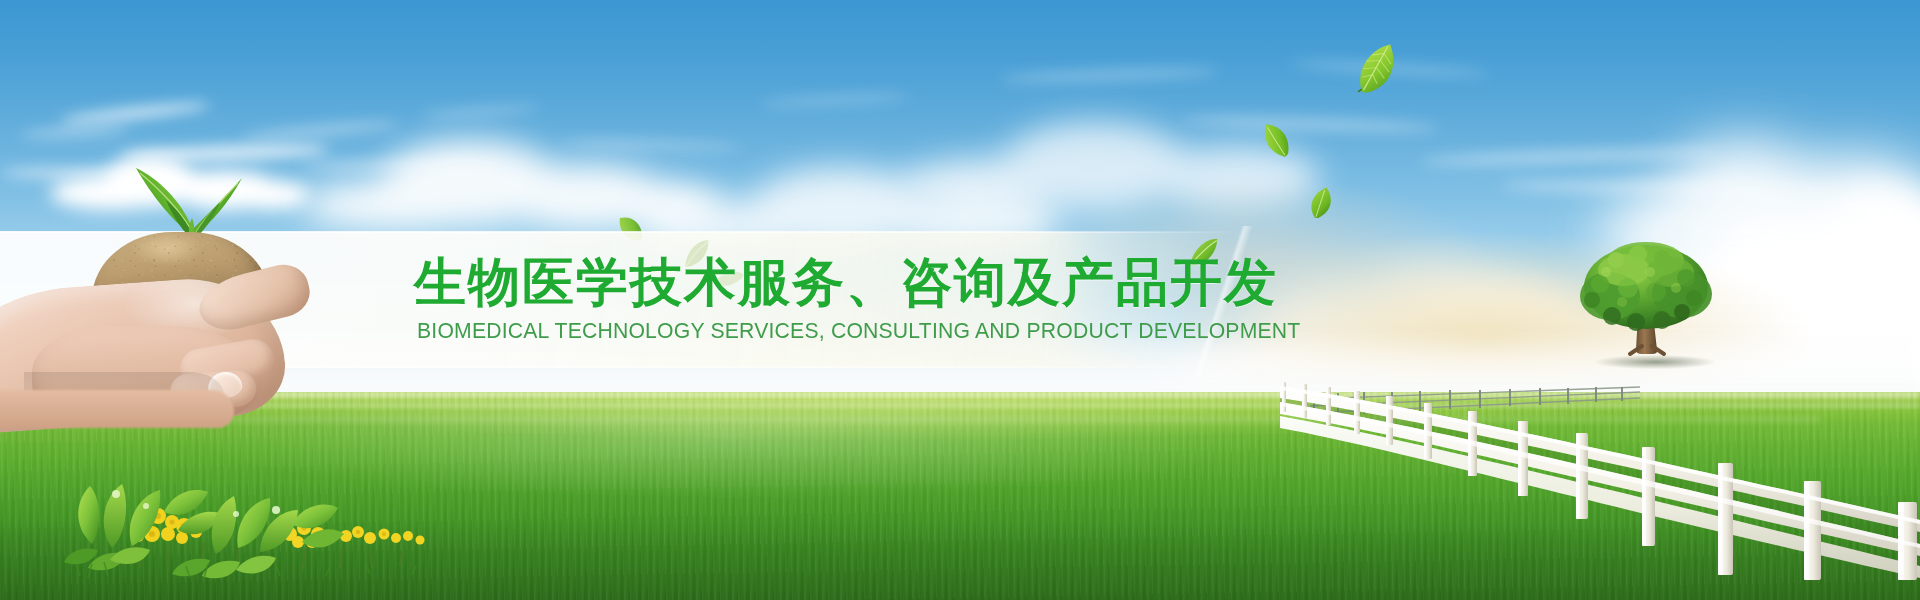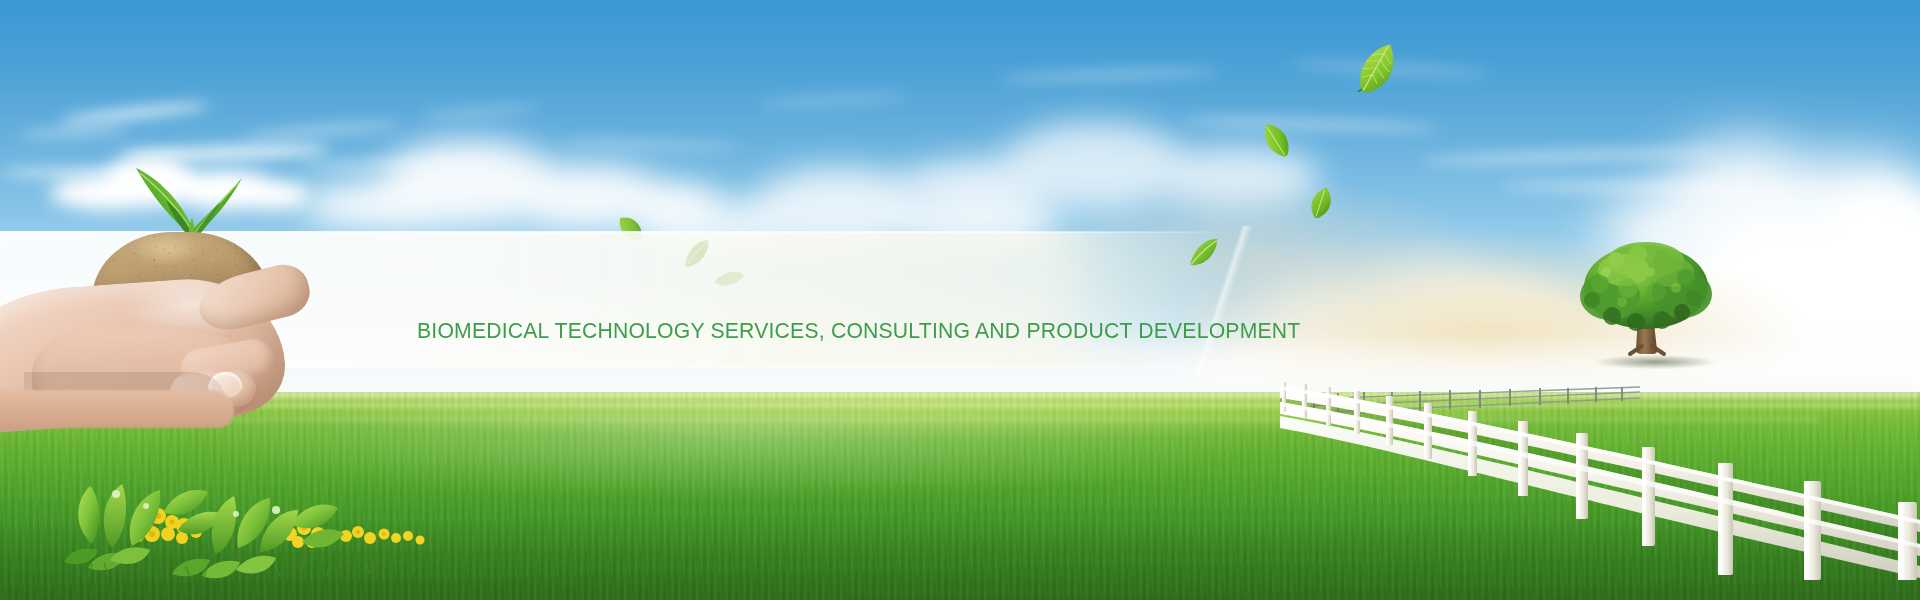--- a/index.html
+++ b/index.html
@@ -401,20 +401,21 @@
         <stop offset="0%" stop-color="#a6d94a"></stop>
             <stop offset="60%" stop-color="#6fba2a"></stop>
             <stop offset="100%" stop-color="#3f8a18"></stop>
       </linearGradient>
         </defs>
       <path d="M1 20 C11 3 28 0 35 4 C29 19 13 26 1 20 Z" fill="url(#lg5)"></path>
       <path d="M2 20 C13 13 26 7 34 5" stroke="#ddf0a8" stroke-width="1.1" fill="none" opacity=".85"></path>
     </svg>
   </div>
 
+  <div class="headline">生物医学技术服务、咨询及产品开发</div>
   <div class="subhead">BIOMEDICAL TECHNOLOGY SERVICES, CONSULTING AND PRODUCT DEVELOPMENT</div>
 
   <div class="grass"></div>
   <div class="grass-horizonline"></div>
   <div class="grass-tex"></div>
   <div class="grass-sweep"></div>
   <div class="grass-mow1"></div>
   <div class="grass-mow2"></div>
   <div class="grass-dark"></div>
 

